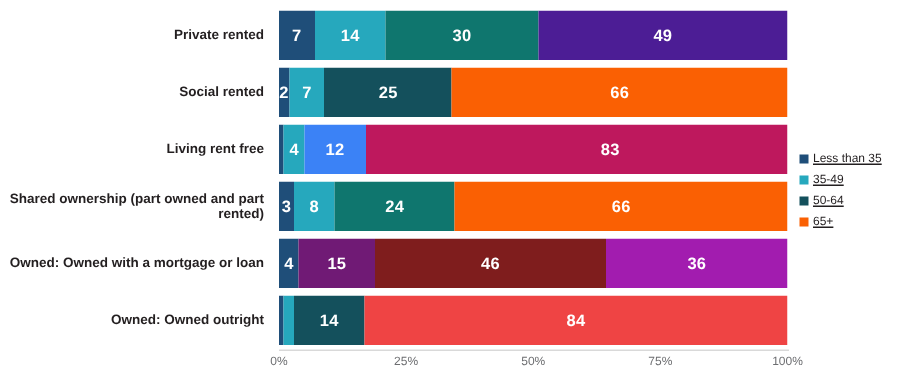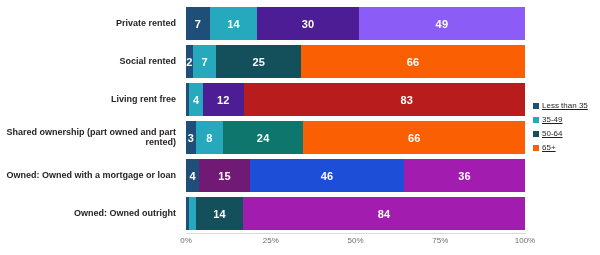--- a/index.html
+++ b/index.html
@@ -160,24 +160,24 @@
   <div class="plot-area">
     <div class="rows">
         <div class="row-wrap">
           <div class="bar">
             <div class="seg" style="width: 7%; background: rgb(31, 78, 121);">
               <span>7</span>
             </div>
             <div class="seg" style="width: 14%; background: rgb(38, 168, 189);">
               <span>14</span>
             </div>
-            <div class="seg" style="width: 30%; background: #4c1d95;">
+            <div class="seg" style="width: 30%; background: #0f766e;">
               <span>30</span>
             </div>
-            <div class="seg" style="width: 49%; background: #8b5cf6;">
+            <div class="seg" style="width: 49%; background: #4c1d95;">
               <span>49</span>
             </div>
           </div>
         </div>
         <div class="row-wrap">
           <div class="bar">
             <div class="seg" style="width: 2%; background: rgb(31, 78, 121);">
               <span>2</span>
             </div>
             <div class="seg" style="width: 7%; background: rgb(38, 168, 189);">
@@ -190,24 +190,24 @@
               <span>66</span>
             </div>
           </div>
         </div>
         <div class="row-wrap">
           <div class="bar">
             <div class="seg" style="width: 1%; background: rgb(31, 78, 121);"></div>
             <div class="seg" style="width: 4%; background: rgb(38, 168, 189);">
               <span>4</span>
             </div>
-            <div class="seg" style="width: 12%; background: #4c1d95;">
+            <div class="seg" style="width: 12%; background: #3b82f6;">
               <span>12</span>
             </div>
-            <div class="seg" style="width: 83%; background: #b91c1c; padding-left: 45px;">
+            <div class="seg" style="width: 83%; background: #be185d; padding-left: 45px;">
               <span>83</span>
             </div>
           </div>
         </div>
         <div class="row-wrap">
           <div class="bar">
             <div class="seg" style="width: 2.9703%; background: rgb(31, 78, 121);">
               <span>3</span>
             </div>
             <div class="seg" style="width: 7.92079%; background: rgb(38, 168, 189);">
@@ -222,36 +222,36 @@
           </div>
         </div>
         <div class="row-wrap">
           <div class="bar">
             <div class="seg" style="width: 3.9604%; background: rgb(31, 78, 121);">
               <span>4</span>
             </div>
             <div class="seg" style="width: 14.8515%; background: #701a75;">
               <span>15</span>
             </div>
-            <div class="seg" style="width: 45.5446%; background: #1d4ed8;">
+            <div class="seg" style="width: 45.5446%; background: #7f1d1d;">
               <span>46</span>
             </div>
             <div class="seg" style="width: 35.6436%; background: #a21caf;">
               <span>36</span>
             </div>
           </div>
         </div>
         <div class="row-wrap">
           <div class="bar">
             <div class="seg" style="width: 0.990099%; background: rgb(31, 78, 121);"></div>
             <div class="seg" style="width: 1.9802%; background: rgb(38, 168, 189);"></div>
             <div class="seg" style="width: 13.8614%; background: rgb(20, 80, 92);">
               <span>14</span>
             </div>
-            <div class="seg" style="width: 83.1683%; background: #a21caf;">
+            <div class="seg" style="width: 83.1683%; background: #ef4444;">
               <span>84</span>
             </div>
           </div>
         </div>
       </div>
   </div>
 
   <div class="axis-line"></div>
   <div class="axis-ticks">
       <div class="tick" style="left: 0px;">0%</div>

